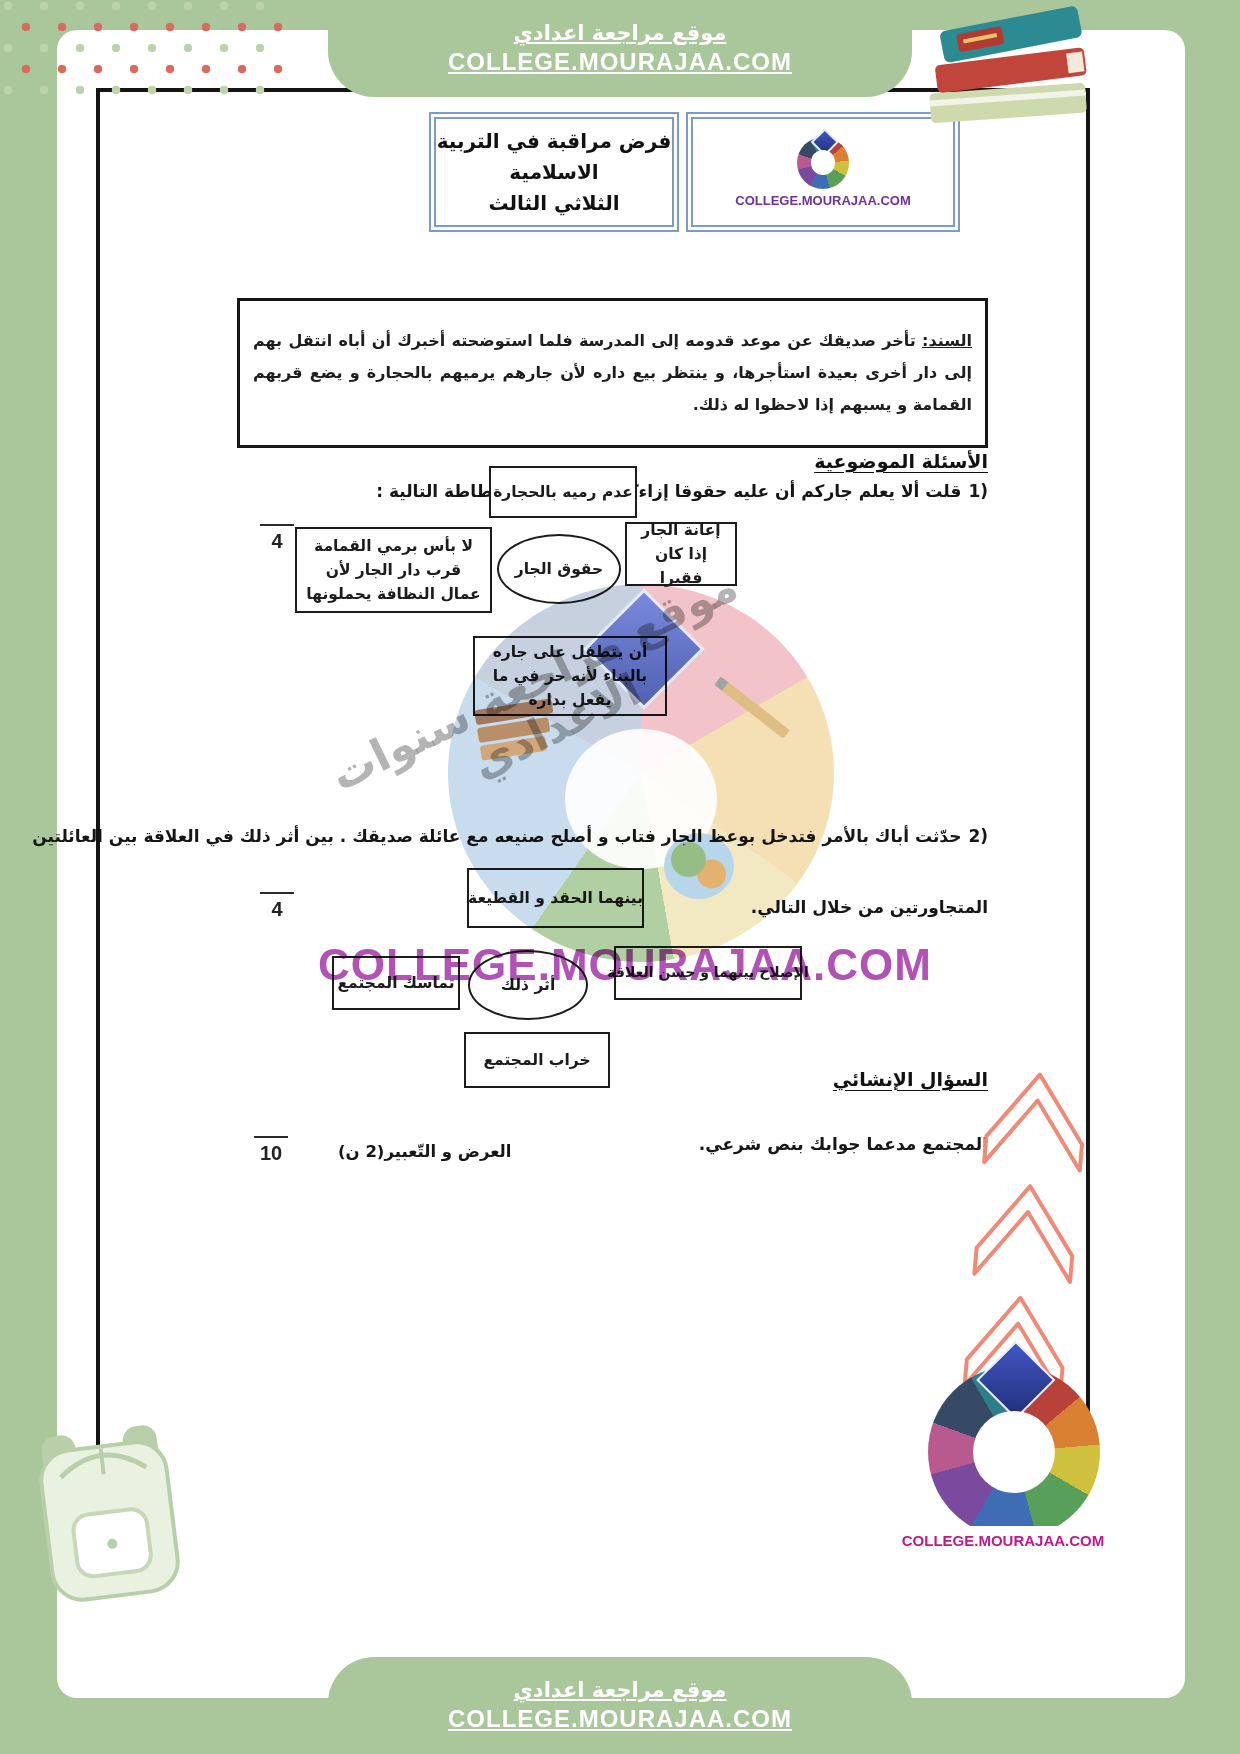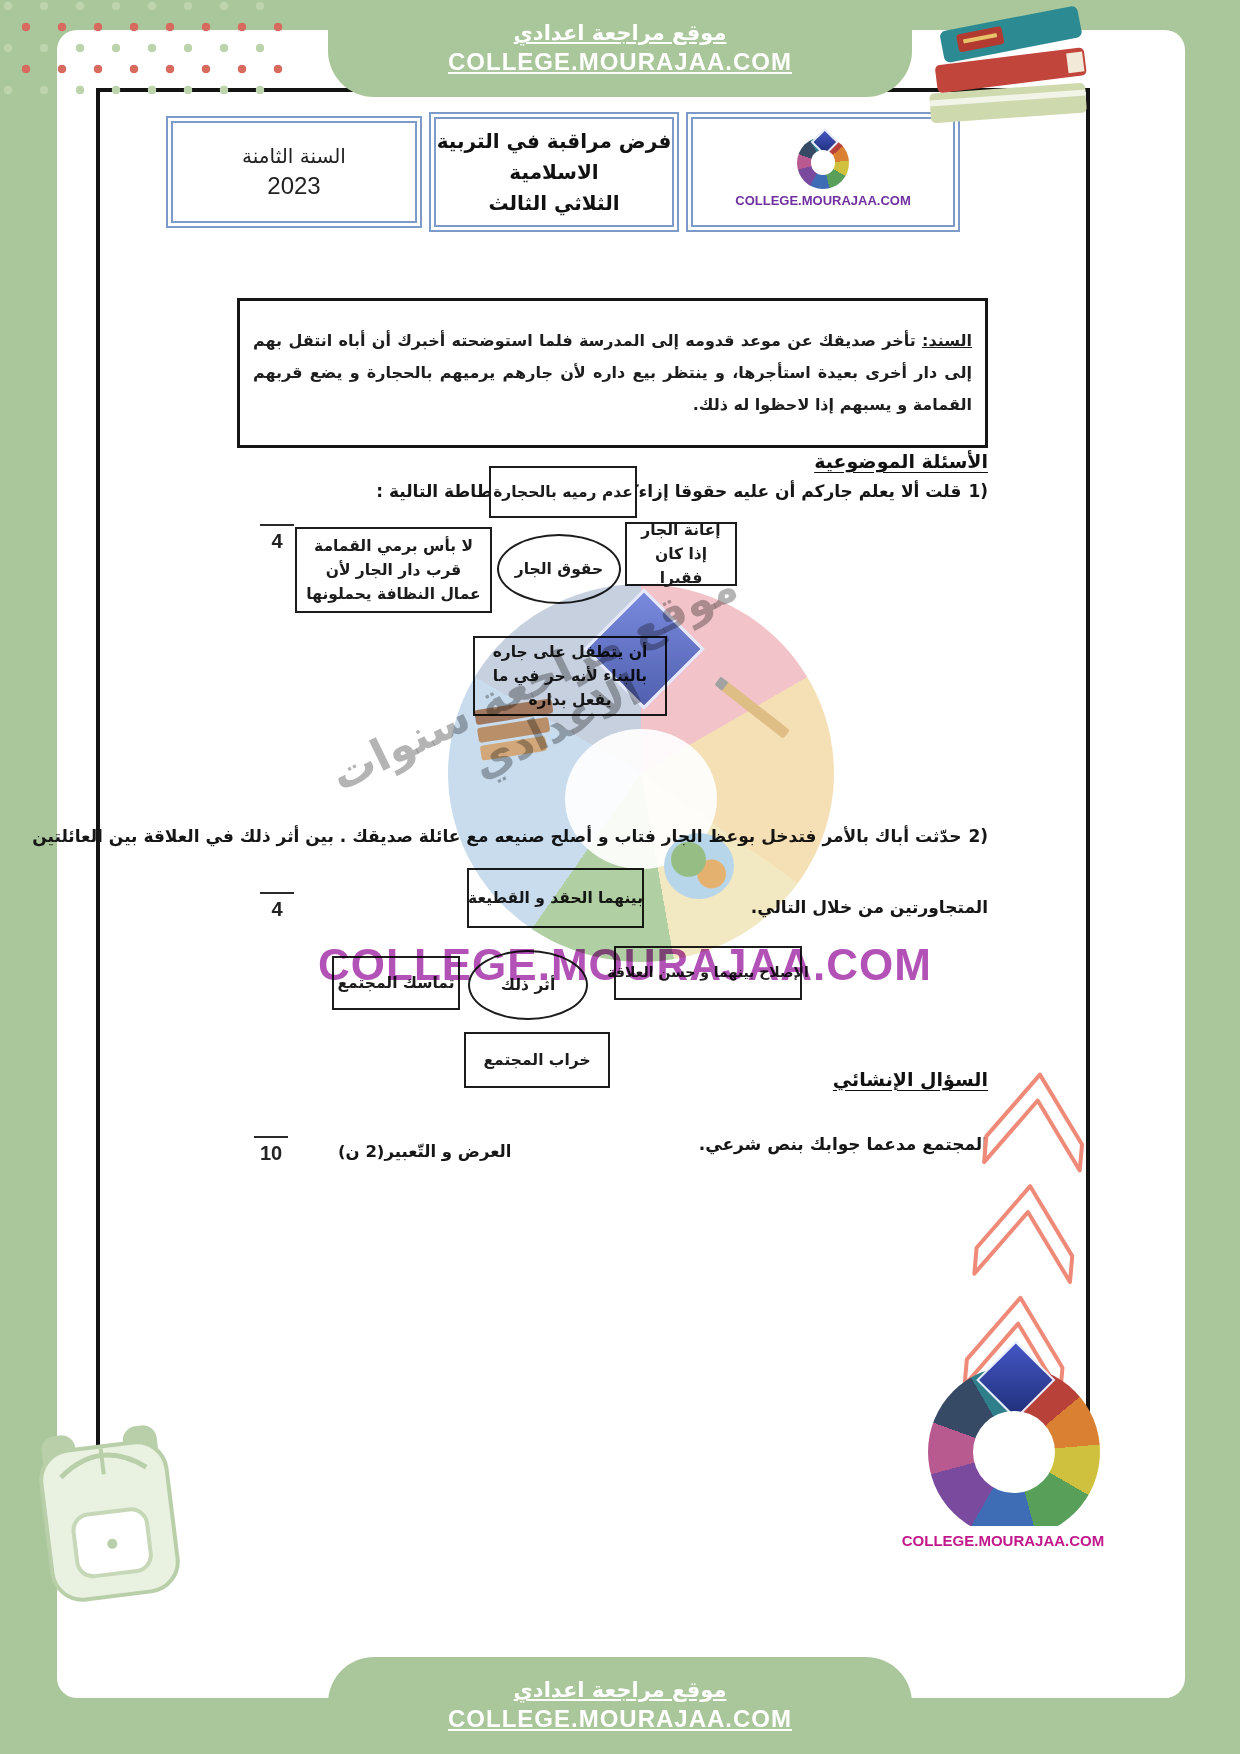--- a/index.html
+++ b/index.html
@@ -125,26 +125,20 @@
       <g transform="rotate(-11 95 38)">
           <rect x="24" y="16" width="140" height="32" rx="6" fill="#2c8b92"></rect>
           <rect x="40" y="22" width="46" height="18" rx="3" fill="#b33a30"></rect>
           <rect x="46" y="28" width="34" height="4" fill="#e8c36a"></rect>
         </g>
     </svg>
   </div>
 
   <div class="abs docframe"></div>
 
-  <div class="abs cellblue" style="left:166px;top:116px;width:256px;height:112px;">
-    <div class="inner">
-      <div class="yr1">السنة الثامنة</div>
-      <div class="yr2">2023</div>
-    </div>
-  </div>
   <div class="abs cellblue" style="left:429px;top:112px;width:250px;height:120px;">
     <div class="inner">
       <div class="ttl">فرض مراقبة في التربية</div>
       <div class="ttl">الاسلامية</div>
       <div class="ttl">الثلاثي الثالث</div>
     </div>
   </div>
   <div class="abs cellblue" style="left:686px;top:112px;width:274px;height:120px;">
     <div class="inner">
       <div class="wheel" style="position:relative;width:52px;height:52px;">

